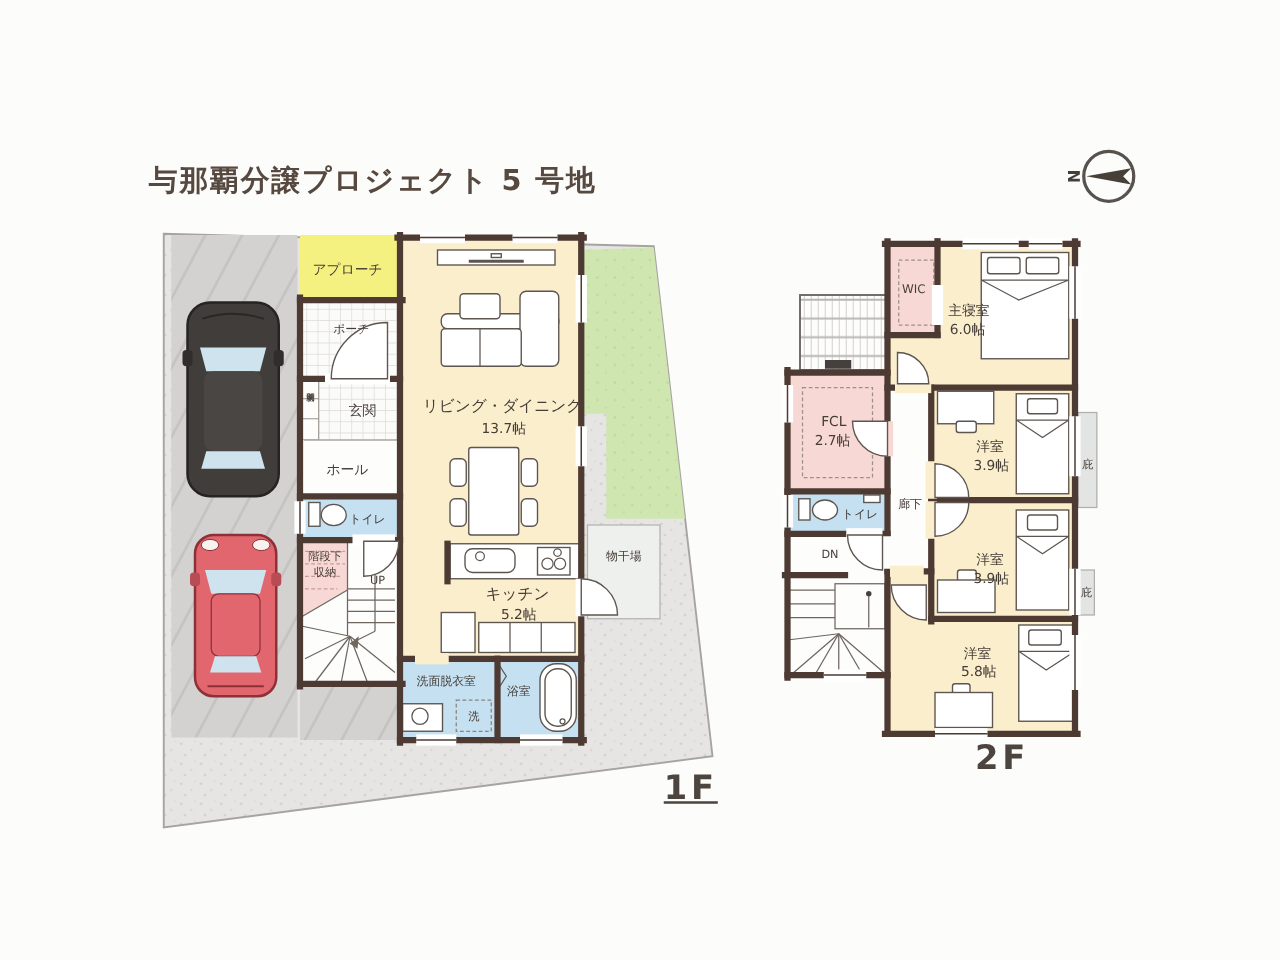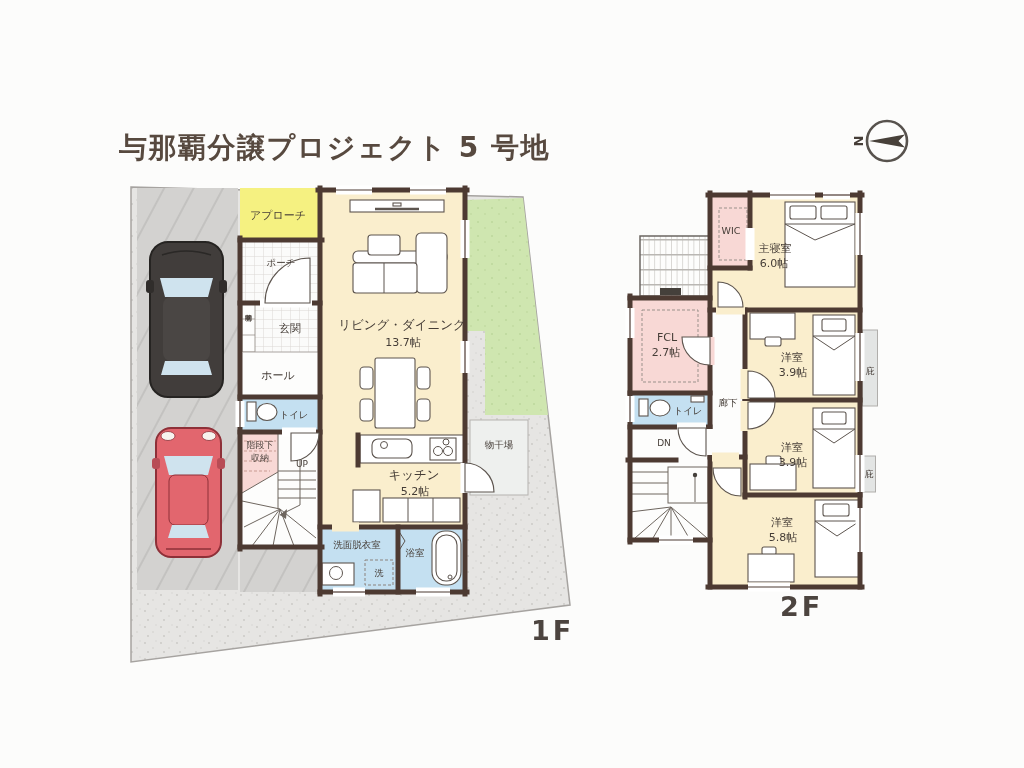--- a/index.html
+++ b/index.html
@@ -1,21 +1,21 @@
 <!DOCTYPE html>
 <html><head>
 <meta charset="utf-8">
 <style>
   html,body{margin:0;padding:0;background:#ffffff;}
   .canvas{position:relative;width:1024px;height:768px;background:#fcfcfb;overflow:hidden;
           font-family:"DejaVu Sans","Liberation Sans",sans-serif;}
-  .title{position:absolute;left:119px;top:129px;font-size:28px;font-weight:700;
+  .title{position:absolute;left:119px;top:129px;font-size:23px;font-weight:700;
          color:#57493f;letter-spacing:1.5px;}
   .floor-label{position:absolute;font-size:27px;font-weight:700;color:#4c443f;letter-spacing:3px;}
-  .floor-label.f1{left:531px;top:615px;}
+  .floor-label.f1{left:531px;top:615px;text-decoration:underline;}
   .floor-label.f2{left:780px;top:591px;}
   svg{position:absolute;overflow:visible;}
   text{fill:#453d37;}
   .rlabel{font-size:11px;}
   .rsize{font-size:11px;}
   .small{font-size:9.5px;}
   .tiny{font-size:9px;}
   .big{font-size:12.5px;}
   .vtext{writing-mode:vertical-rl;font-size:6.5px;letter-spacing:0px;}
 </style>

